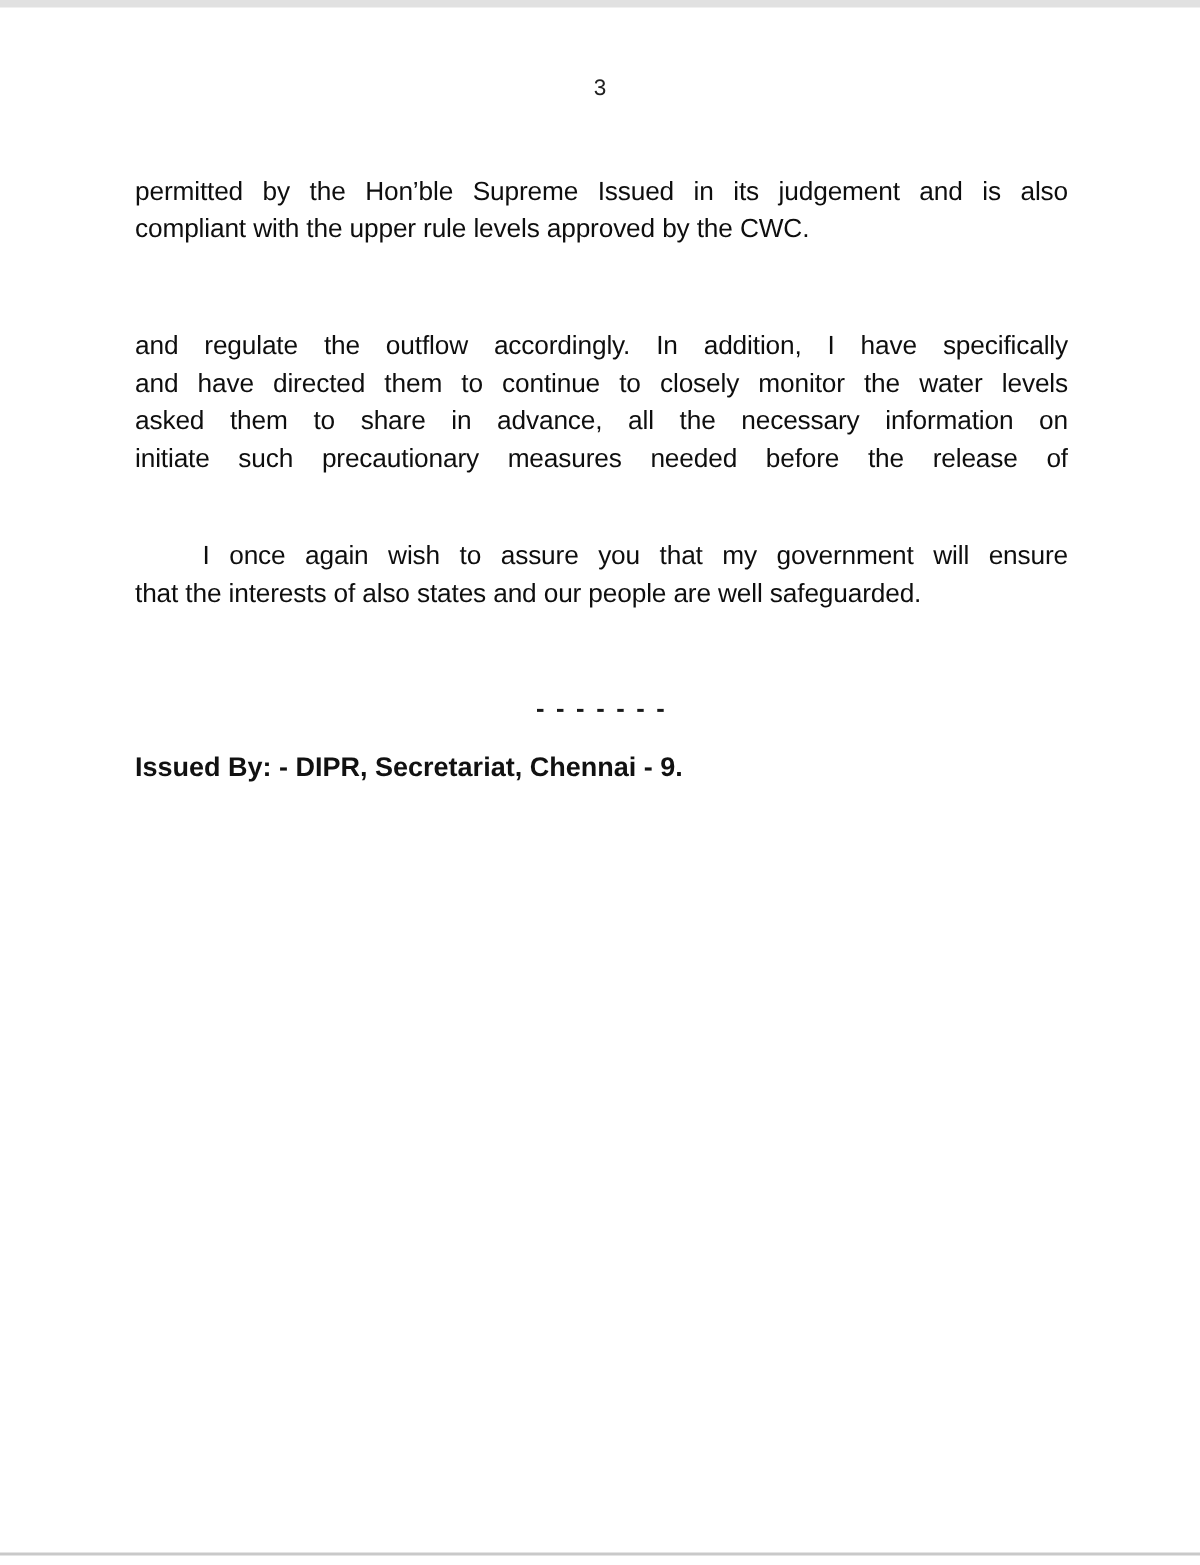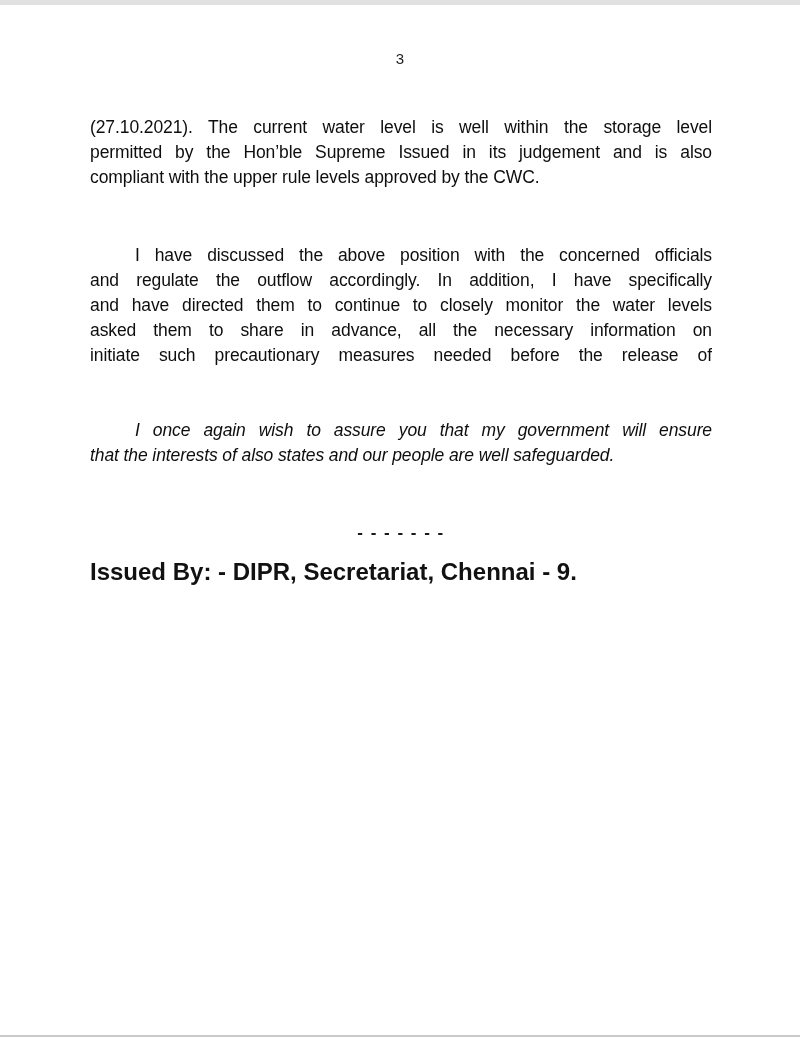--- a/index.html
+++ b/index.html
@@ -36,21 +36,21 @@
     position: absolute;
     left: 90px;
     top: 115px;
     width: 622px;
     font-size: 17.5px;
     line-height: 25px;
     letter-spacing: -0.1px;
   }
   .para { margin: 0; padding: 0; }
   .para.gap-53 { margin-top: 53px; }
-  .para.gap-50 { margin-top: 50px; font-style: italic; }
+  .para.gap-50 { margin-top: 40px; }
   .line {
     display: block;
     text-align: justify;
   }
   .line.j {
     text-align: justify;
     text-align-last: justify;
     height: 25px;
     overflow: hidden;
   }
@@ -61,45 +61,43 @@
     text-align: center;
     font-weight: bold;
     font-size: 17px;
     letter-spacing: 1.5px;
     line-height: 25px;
     color: #1a1a1a;
   }
   .issued {
     margin-top: 14px;
     font-weight: bold;
-    font-size: 24px;
+    font-size: 18px;
     line-height: 25px;
     letter-spacing: 0;
     color: #111111;
   }
 </style>
 </head>
 <body>
 
 <div class="screen">
 
   <div class="top-strip"></div>
 
   <div class="page-number">3</div>
 
   <div class="content">
 
     <p class="para">
-      <span class="line j">(27.10.2021). The current water level is well within the storage level</span>
       <span class="line j">permitted by the Hon’ble Supreme Issued in its judgement and is also</span>
       <span class="line last">compliant with the upper rule levels approved by the CWC.</span>
     </p>
 
     <p class="para gap-53">
-      <span class="line j indent">I have discussed the above position with the concerned officials</span>
       <span class="line j">and regulate the outflow accordingly. In addition, I have specifically</span>
       <span class="line j">and have directed them to continue to closely monitor the water levels</span>
       <span class="line j">asked them to share in advance, all the necessary information on</span>
       <span class="line j">initiate such precautionary measures needed before the release of</span>
     </p>
 
     <p class="para gap-50">
       <span class="line j indent">I once again wish to assure you that my government will ensure</span>
       <span class="line last">that the interests of also states and our people are well safeguarded.</span>
     </p>

